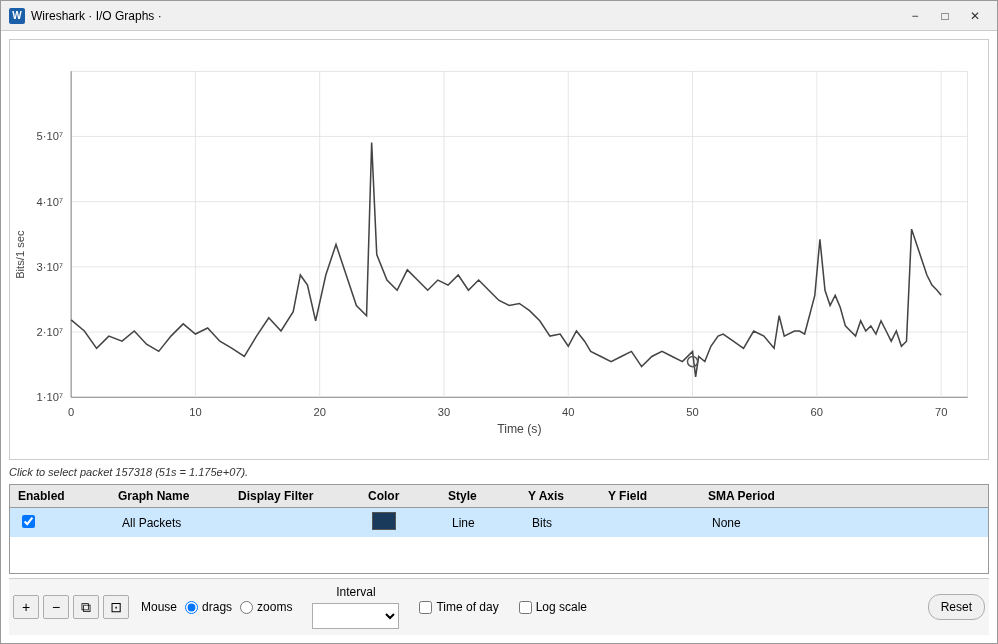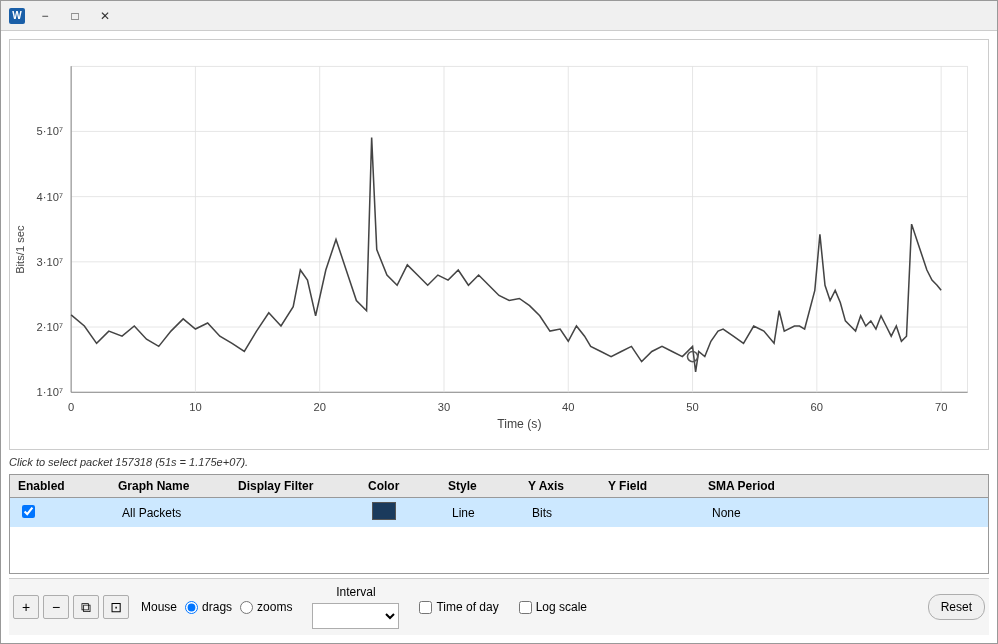--- a/index.html
+++ b/index.html
@@ -86,21 +86,21 @@
       color: #333;
       padding: 2px 0;
       font-style: italic;
       flex-shrink: 0;
     }
 
     .table-section {
       flex-shrink: 0;
       border: 1px solid #999;
       background: #fff;
-      height: 100px;
+      height: 90px;
     }
     .table-header {
       display: grid;
       grid-template-columns: 100px 120px 130px 80px 80px 80px 100px 120px;
       background: #e8e8e8;
       border-bottom: 1px solid #999;
       padding: 2px 4px;
     }
     .table-header-cell {
       font-size: 12px;
@@ -213,20 +213,21 @@
   </style>
 </head>
 <body>
 
 <div class="window">
 
   <div class="titlebar">
     <div class="titlebar-icon">
       <span>W</span>
     </div>
+    <span class="titlebar-title">Wireshark · I/O Graphs ·</span>
     <div class="titlebar-buttons">
       <button class="titlebar-btn">−</button>
       <button class="titlebar-btn">□</button>
       <button class="titlebar-btn close">✕</button>
     </div>
   </div>
 
   <div class="content-area">
 
     <div class="chart-container">

